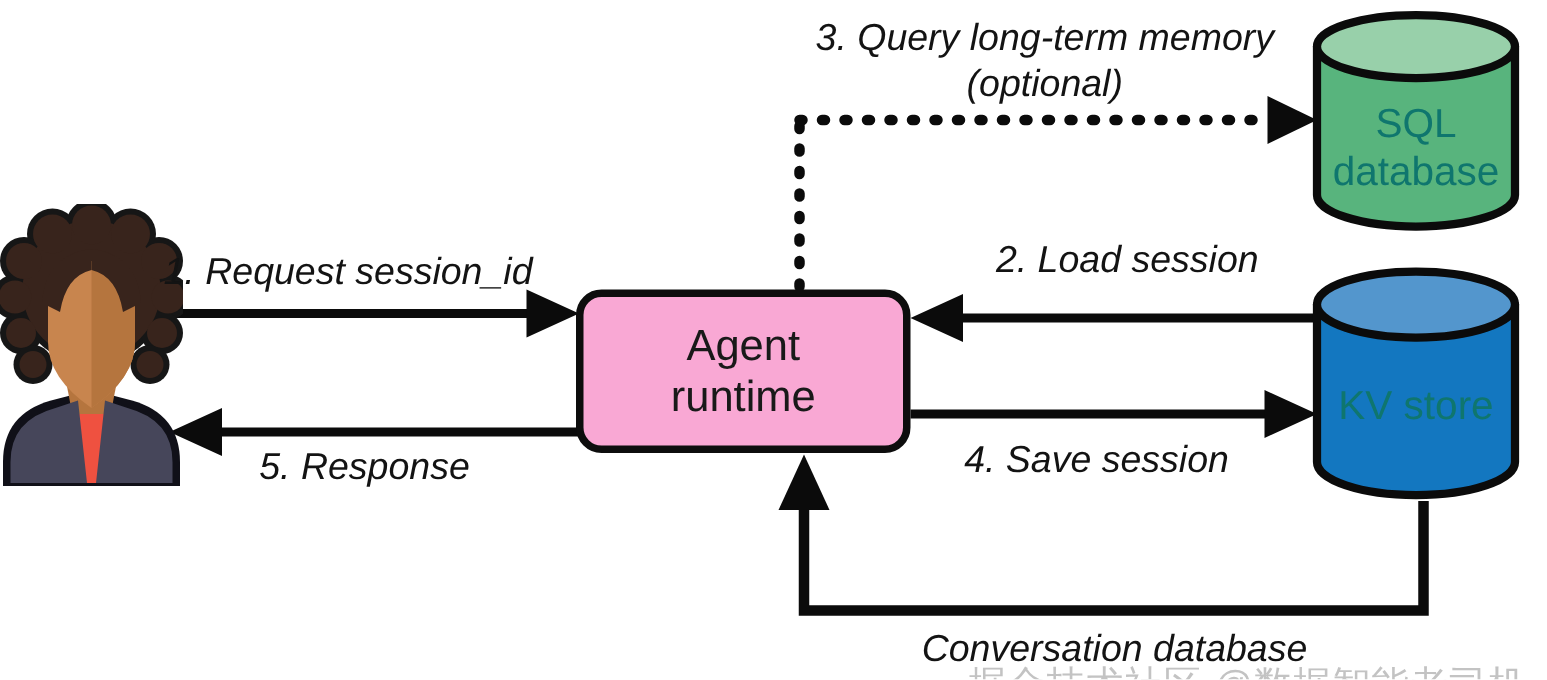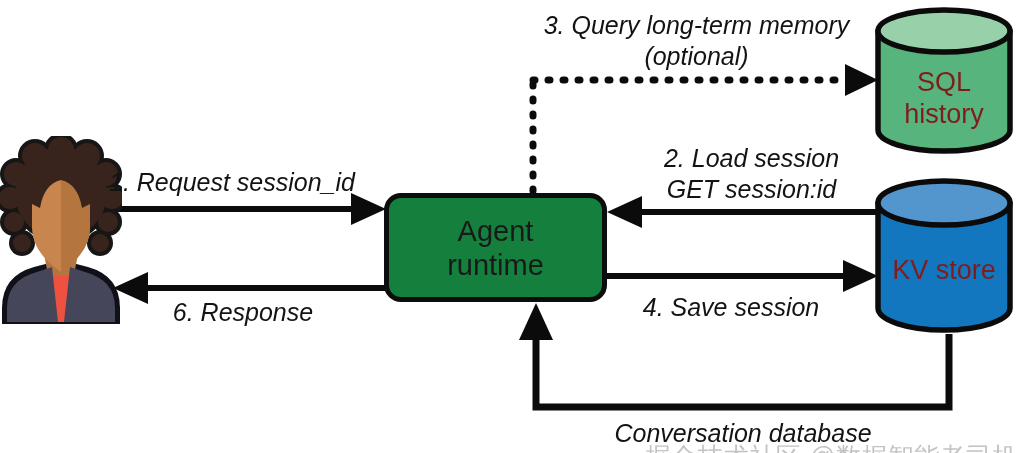--- a/index.html
+++ b/index.html
@@ -8,34 +8,34 @@
     width:1031px;height:453px;
     background:#ffffff;
     font-family:"Liberation Sans", sans-serif;
     overflow:hidden;
   }
   .layer{position:absolute;left:0;top:0;z-index:1;}
   
   .runtime-box{
     position:absolute;left:384px;top:193px;width:223px;height:109px;
     box-sizing:border-box;
-    background:#15803d;
+    background:#f9a8d4;
     border:5px solid #0d0d0d;
     border-radius:17px;
     display:flex;flex-direction:column;align-items:center;justify-content:center;
     z-index:2;
   }
   .runtime-box span{
     display:block;font-size:29px;line-height:34px;color:#191919;
   }
   .cyl{position:absolute;z-index:2;}
   .cyl-label{
     position:absolute;z-index:3;display:flex;flex-direction:column;
     align-items:center;justify-content:center;text-align:center;
-    color:#7f1d1d;font-size:27px;line-height:32px;
+    color:#0f766e;font-size:27px;line-height:32px;
   }
   .cyl-label span{display:block;}
   
   .lbl{
     position:absolute;transform:translate(-50%,-50%);
     font-style:italic;font-size:25px;color:#131313;
     text-align:center;white-space:nowrap;z-index:3;
   }
   .lbl span{display:block;line-height:31px;margin-left:19px;}
   
@@ -145,46 +145,45 @@
   </div>
 
   <svg class="cyl" style="left:872px;top:4px" width="144" height="154" viewBox="0 0 144 154">
     <g>
       <path d="M6,27 L6,126 A66,21 0 0 0 138,126 L138,27 Z" fill="#58b47d" stroke="#0b0b0b" stroke-width="5.5" stroke-linejoin="round"></path>
       <ellipse cx="72" cy="27" rx="66" ry="21" fill="#98d0aa" stroke="#0b0b0b" stroke-width="5.5"></ellipse>
     </g>
   </svg>
   <div class="cyl-label" style="left:872px;top:14px;width:144px;height:140px;padding-top:14px">
     <span>SQL</span>
-    <span>history</span>
+    <span>database</span>
   </div>
 
   <svg class="cyl" style="left:872px;top:174px" width="144" height="164" viewBox="0 0 144 164">
     <g>
       <path d="M6,29 L6,134 A66,22 0 0 0 138,134 L138,29 Z" fill="#1377c0" stroke="#0b0b0b" stroke-width="5.5" stroke-linejoin="round"></path>
       <ellipse cx="72" cy="29" rx="66" ry="22" fill="#5396cd" stroke="#0b0b0b" stroke-width="5.5"></ellipse>
     </g>
   </svg>
   <div class="cyl-label" style="left:872px;top:186px;width:144px;height:140px;padding-top:14px">
     <span>KV store</span>
   </div>
 
   <div class="watermark">掘金技术社区 @数据智能老司机</div>
 
   <div class="lbl" style="left:232px;top:182px">1. Request session_id</div>
 
   <div class="lbl" style="left:742px;top:174px">
     <span>2. Load session</span>
-    <span>GET session:id</span>
   </div>
 
   <div class="lbl" style="left:687px;top:41px">
     <span>3. Query long-term memory</span>
     <span>(optional)</span>
   </div>
 
   <div class="lbl" style="left:731px;top:307px">4. Save session</div>
 
-  <div class="lbl" style="left:243px;top:312px">6. Response</div>
+  <div class="lbl" style="left:243px;top:312px">5. Response</div>
 
   <div class="lbl" style="left:743px;top:433px">Conversation database</div>
 
 </div>
 
 </body></html>

